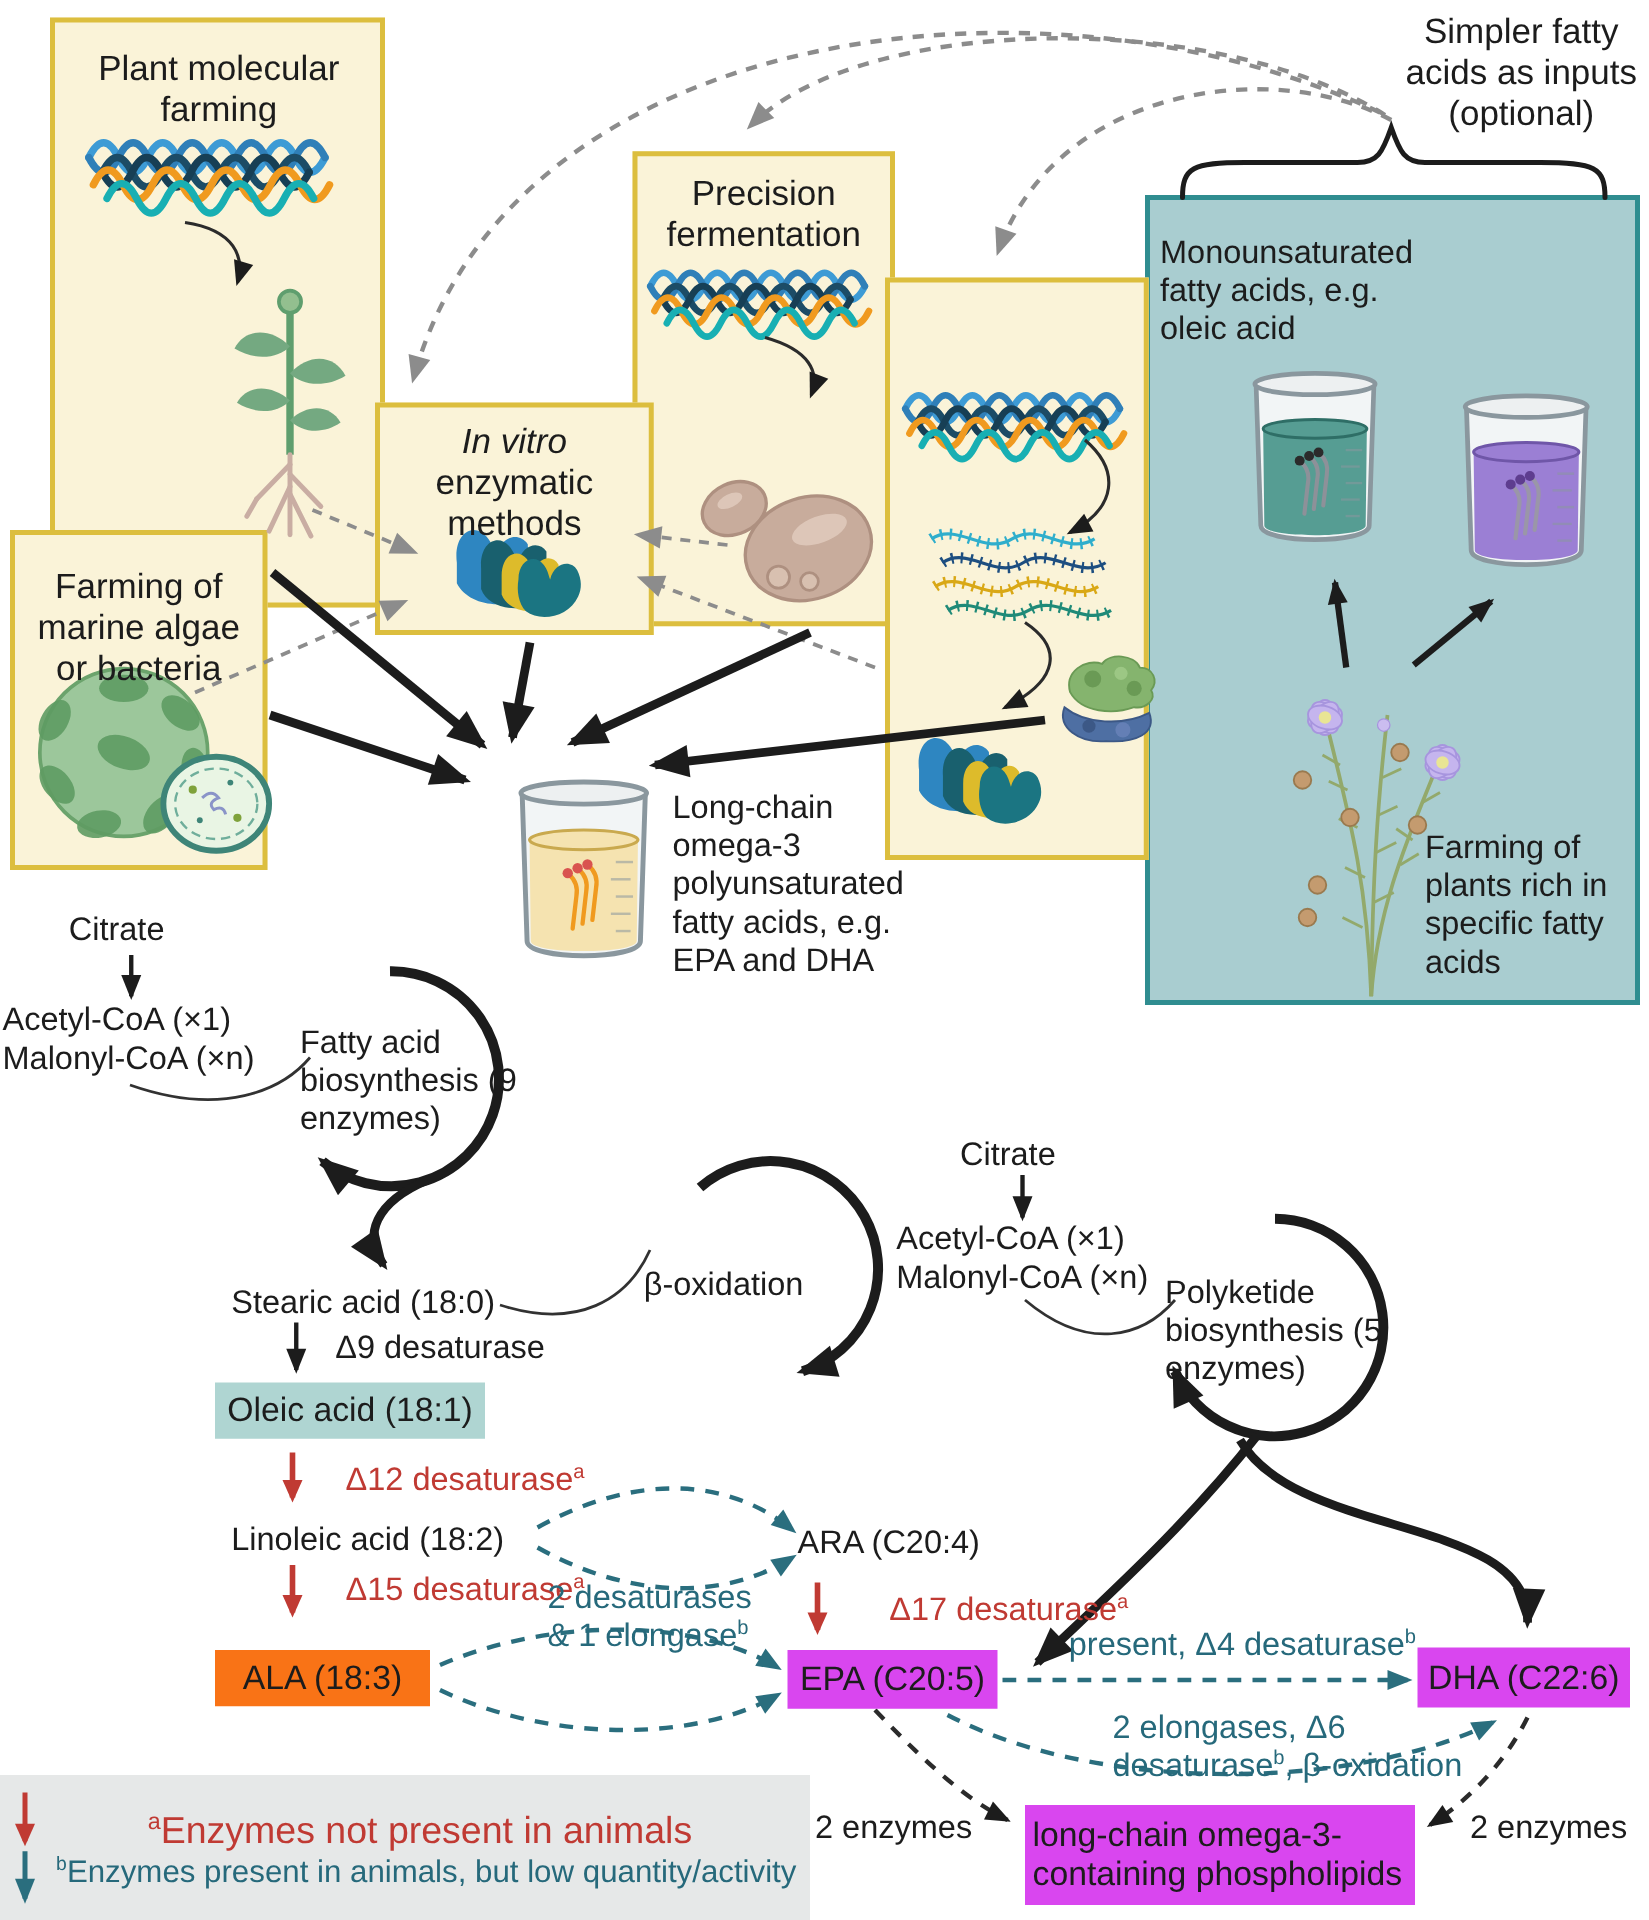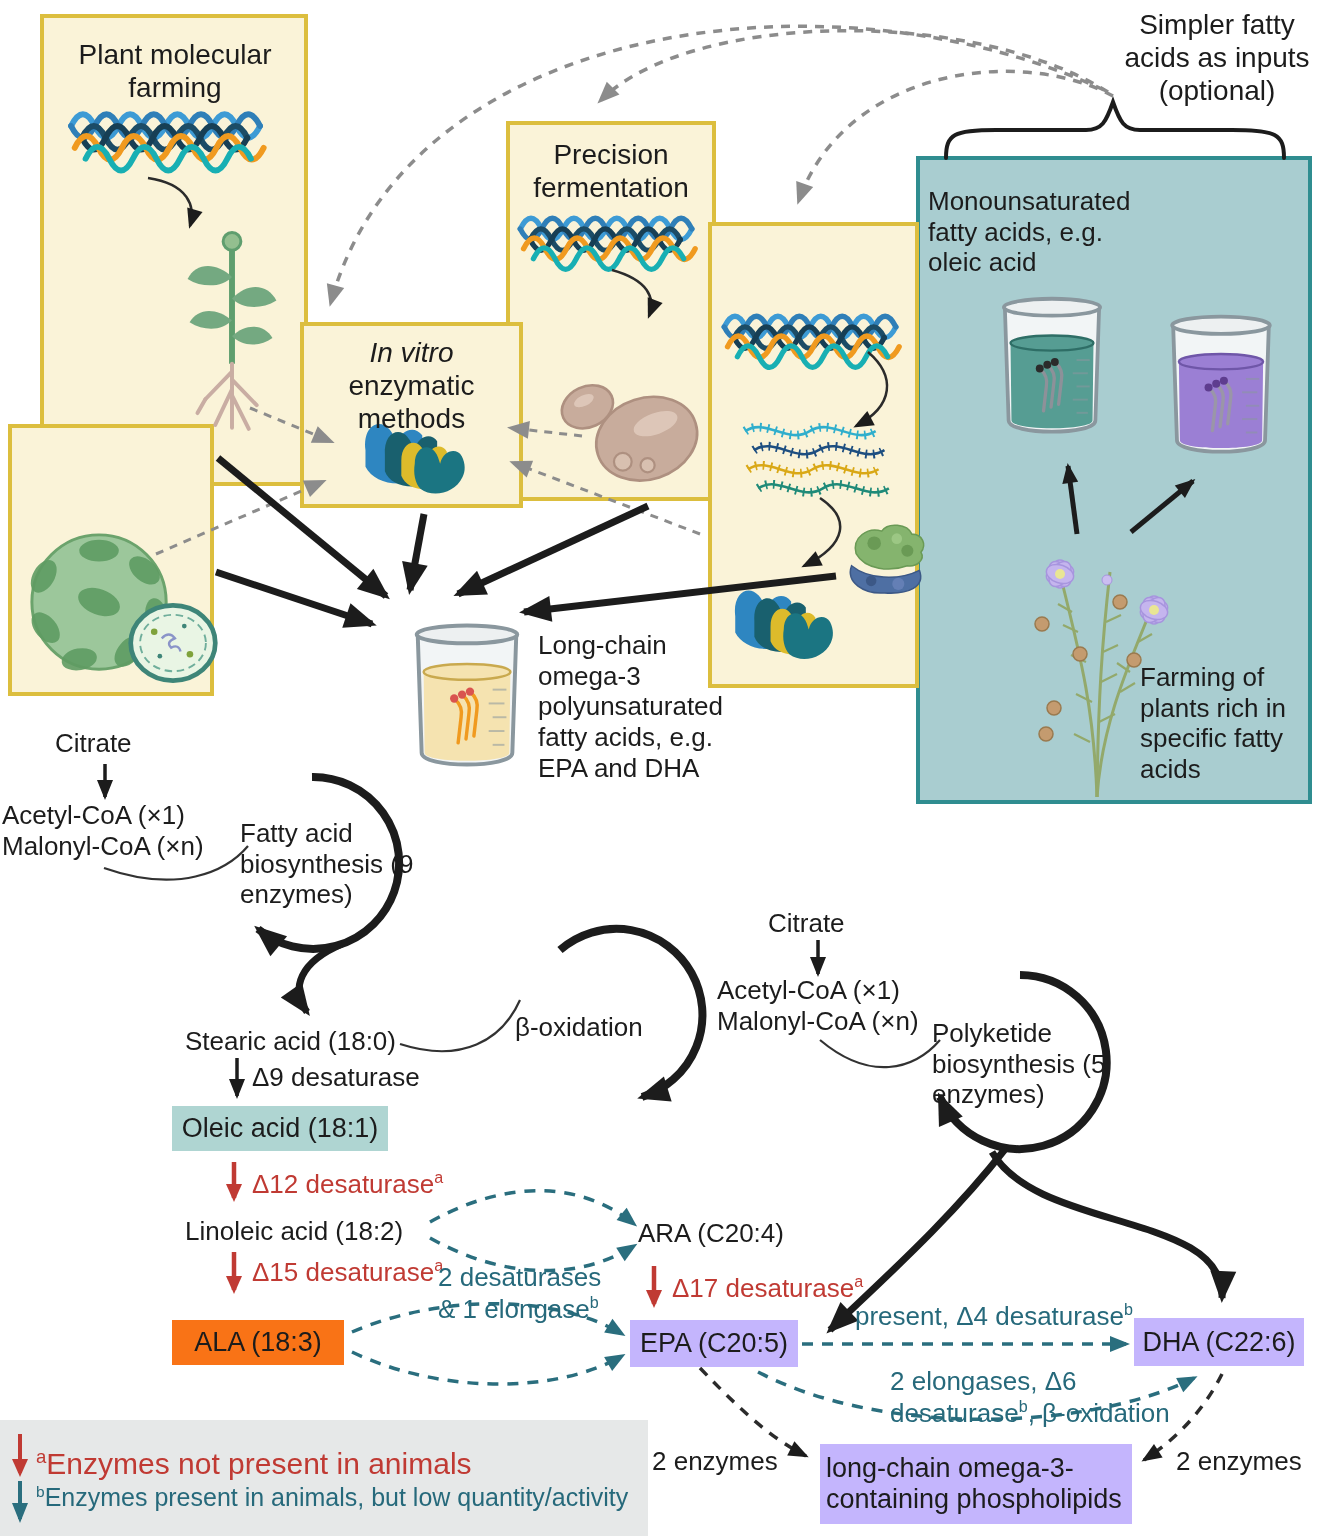--- a/index.html
+++ b/index.html
@@ -3,28 +3,28 @@
 <meta charset="utf-8">
 <style>
   *{box-sizing:border-box}
   body{margin:0;background:#fff;font-family:"Liberation Sans",sans-serif;color:#1C1C1C}
   #stage{position:relative;width:1319px;height:1536px;background:#fff;overflow:hidden}
   .box{position:absolute;background:#FAF3D8;border:4px solid #DCBE3E;z-index:10}
   .panel{position:absolute;background:#A9CDD0;border:4px solid #2F8D90;z-index:5}
   .legendbox{position:absolute;background:#E6E8E8;z-index:8}
   .txt{position:absolute;font-size:26px;line-height:1.18;text-align:left;z-index:50}
   .title{position:absolute;font-size:28px;line-height:1.18;text-align:center;z-index:50}
-  .lft{text-align:left}
+  .lft{text-align:center}
   .nowrap{white-space:nowrap}
   .red{color:#C03A33}
   .teal{color:#26697B}
   .hl{position:absolute;display:flex;align-items:center;justify-content:center;font-size:27px;z-index:45}
   .hl-teal{background:#AFD5D2}
   .hl-lav{background:#f97316}
-  .hl-cream{background:#c4b5fd}
+  .hl-cream{background:#d946ef}
   sup{font-size:0.62em}
   svg.icon{position:absolute;pointer-events:none;z-index:20}
   #overlay{position:absolute;left:0;top:0;pointer-events:none;z-index:40}
 </style>
 </head>
 <body>
 
 <svg style="position:absolute;width:0;height:0" aria-hidden="true">
   <defs>
     <symbol id="dna" viewBox="0 0 240 90">
@@ -318,20 +318,21 @@
     <g stroke="#2B2B2B" stroke-width="3.5" fill="none" stroke-dasharray="10 9">
       <path d="M700,1368 C744,1414 774,1440 806,1456" marker-end="url(#mb)"></path>
       <path d="M1222,1374 C1202,1414 1172,1442 1144,1460" marker-end="url(#mb)"></path>
     </g>
 
     <path d="M20,1434 L20,1473" stroke="#C03A33" stroke-width="4" fill="none" marker-end="url(#mr)"></path>
     <path d="M20,1481 L20,1519" stroke="#2A6E7E" stroke-width="4" fill="none" marker-end="url(#mt)"></path>
   </svg>
 
   <div class="title" style="left:60px;top:38px;width:230px">Plant molecular farming</div>
+  <div class="title" style="left:18px;top:452px;width:186px">Farming of marine algae or bacteria</div>
   <div class="title" style="left:518px;top:138px;width:186px">Precision fermentation</div>
   <div class="title" style="left:310px;top:336px;width:203px"><i>In vitro</i><span> enzymatic methods</span></div>
 
   <div class="title" style="left:1112px;top:8px;width:210px">Simpler fatty acids as inputs (optional)</div>
   <div class="txt" style="left:928px;top:186px;width:205px">Monounsaturated fatty acids, e.g. oleic acid</div>
   <div class="txt" style="left:1140px;top:662px;width:170px">Farming of plants rich in specific fatty acids</div>
 
   <div class="txt" style="left:538px;top:630px;width:190px">Long-chain omega-3 polyunsaturated fatty acids, e.g. EPA and DHA</div>
 
   <div class="txt" style="left:55px;top:728px;width:100px">Citrate</div>

